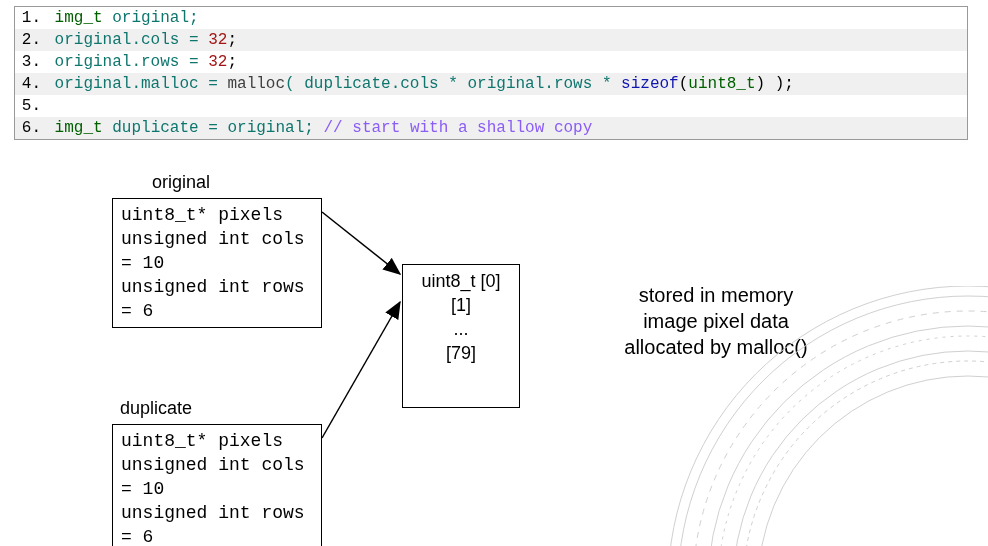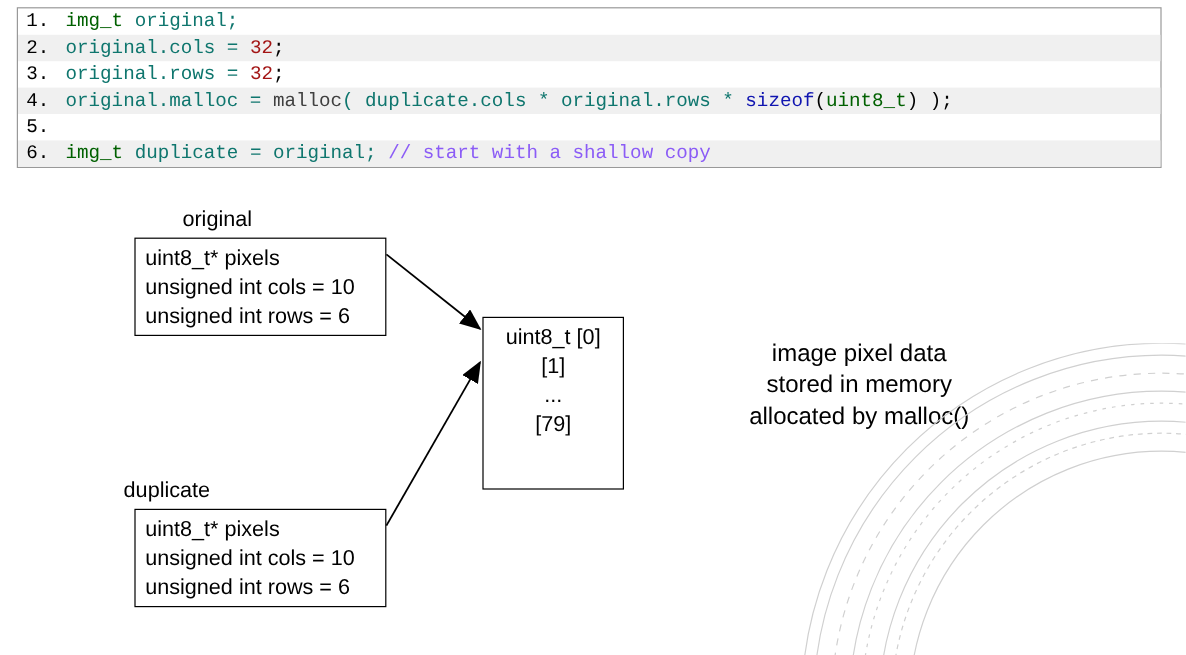--- a/index.html
+++ b/index.html
@@ -45,21 +45,21 @@
   .tk-punct  { color: #000; }
 
   .dbox {
     position: absolute;
     border: 1px solid #000;
     background: #fff;
     font-size: 18px;
     line-height: 24px;
     padding: 4px 8px;
     box-sizing: border-box;
-    font-family: Liberation Sans, sans-serif;
+    font-family: Liberation Mono, monospace;
   }
   .dlabel {
     position: absolute;
     font-size: 18px;
     font-family: Arial, Helvetica, sans-serif;
   }
   .mem-box {
     position: absolute;
     border: 1px solid #000;
     background: #fff;
@@ -104,38 +104,38 @@
   </div>
 
 <div class="dlabel" style="left:116px; top:172px;margin-left:36px;">original</div>
 
 <div class="dbox" style="left:112px; top:198px; width:210px;">
   <div>uint8_t* pixels</div>
   <div>unsigned int cols = 10</div>
   <div>unsigned int rows = 6</div>
 </div>
 
-<div class="dlabel" style="left:103px; top:398px;">duplicate</div>
+<div class="dlabel" style="left:120px; top:398px;">duplicate</div>
 
 <div class="dbox" style="left:112px; top:424px; width:210px;">
   <div>uint8_t* pixels</div>
   <div>unsigned int cols = 10</div>
   <div>unsigned int rows = 6</div>
 </div>
 
 <div class="mem-box" style="left:402px; top:264px; width:118px; height:144px; padding-top:4px;">
   <div class="mem-row">uint8_t [0]</div>
   <div class="mem-row">[1]</div>
   <div class="mem-row">...</div>
   <div class="mem-row">[79]</div>
 </div>
 
 <div class="desc" style="left:596px; top:282px; width:240px;">
+  <div>stored in memory</div>
   <div>image pixel data</div>
-  <div>stored in memory</div>
   <div>allocated  by malloc()</div>
 </div>
 
 <svg class="overlay">
   <defs>
     <marker id="arrowhead" markerWidth="12" markerHeight="10" refX="11" refY="5" orient="auto">
       <polygon points="0 0, 12 5, 0 10" fill="#000"></polygon>
     </marker>
   </defs>
   <line x1="322" y1="212" x2="400" y2="274" stroke="#000" stroke-width="1.5" marker-end="url(#arrowhead)"></line>

